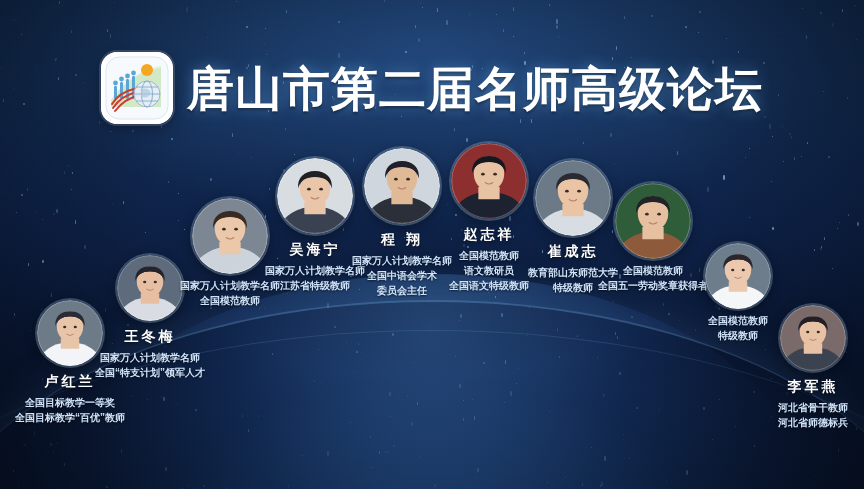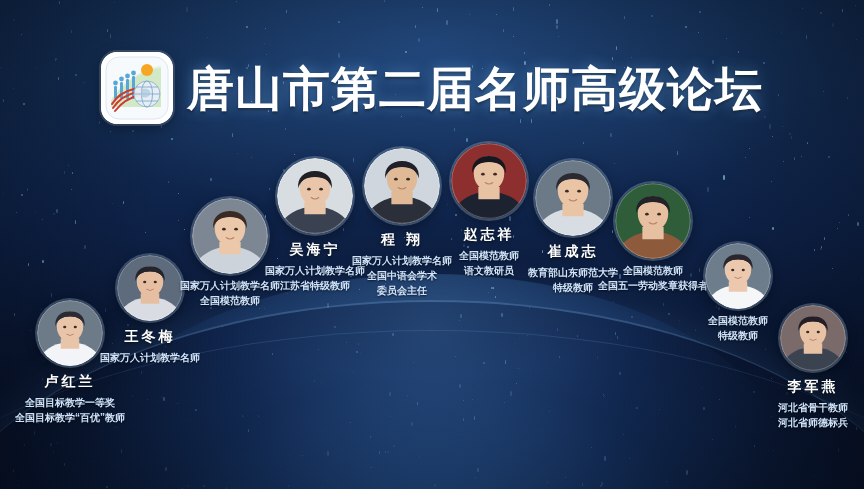--- a/index.html
+++ b/index.html
@@ -666,20 +666,21 @@
               <ellipse cx="42" cy="41" rx="2.4" ry="1.8" fill="#3a2c24"></ellipse>
               <ellipse cx="58" cy="41" rx="2.4" ry="1.8" fill="#3a2c24"></ellipse>
               <path d="M45 52 q5 4 10 0" stroke="#b9826a" stroke-width="1.4" fill="none" stroke-linecap="round"></path>
             </g>
             <circle cx="50" cy="50" r="49" fill="none" stroke="rgba(255,255,255,.25)" stroke-width="1.5"></circle>
           </svg>
         </div>
         <div class="pname">王冬梅</div>
         <div class="pcred">
           <div>国家万人计划教学名师</div>
+          <div>全国“特支计划”领军人才</div>
         </div>
       </div>
       <div class="person" style="left: 155px; top: 198px;">
         <div class="photo big">
           <svg viewBox="0 0 100 100">
             <defs>
               <clipPath id="cp">
                 <circle cx="50" cy="50" r="50"></circle>
               </clipPath>
             </defs>
@@ -782,20 +783,21 @@
               <ellipse cx="58" cy="41" rx="2.4" ry="1.8" fill="#3a2c24"></ellipse>
               <path d="M45 52 q5 4 10 0" stroke="#b9826a" stroke-width="1.4" fill="none" stroke-linecap="round"></path>
             </g>
             <circle cx="50" cy="50" r="49" fill="none" stroke="rgba(255,255,255,.25)" stroke-width="1.5"></circle>
           </svg>
         </div>
         <div class="pname">赵志祥</div>
         <div class="pcred">
           <div>全国模范教师</div>
           <div>语文教研员</div>
+          <div>全国语文特级教师</div>
         </div>
       </div>
       <div class="person" style="left: 498px; top: 160px;">
         <div class="photo big">
           <svg viewBox="0 0 100 100">
             <defs>
               <clipPath id="cp">
                 <circle cx="50" cy="50" r="50"></circle>
               </clipPath>
             </defs>

